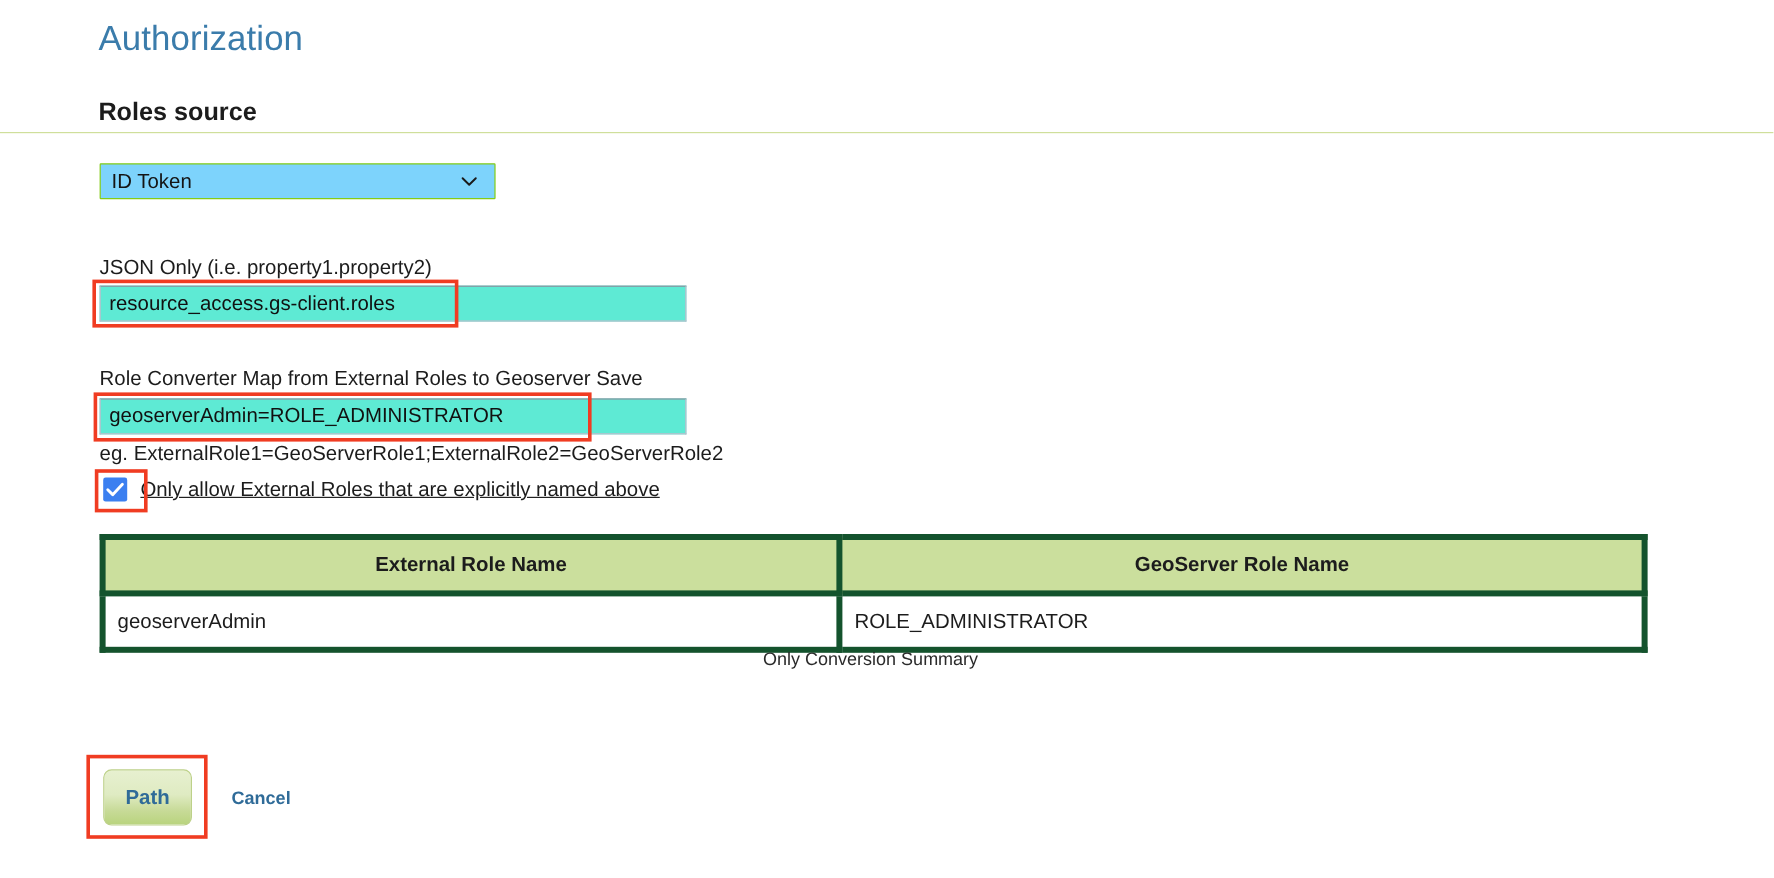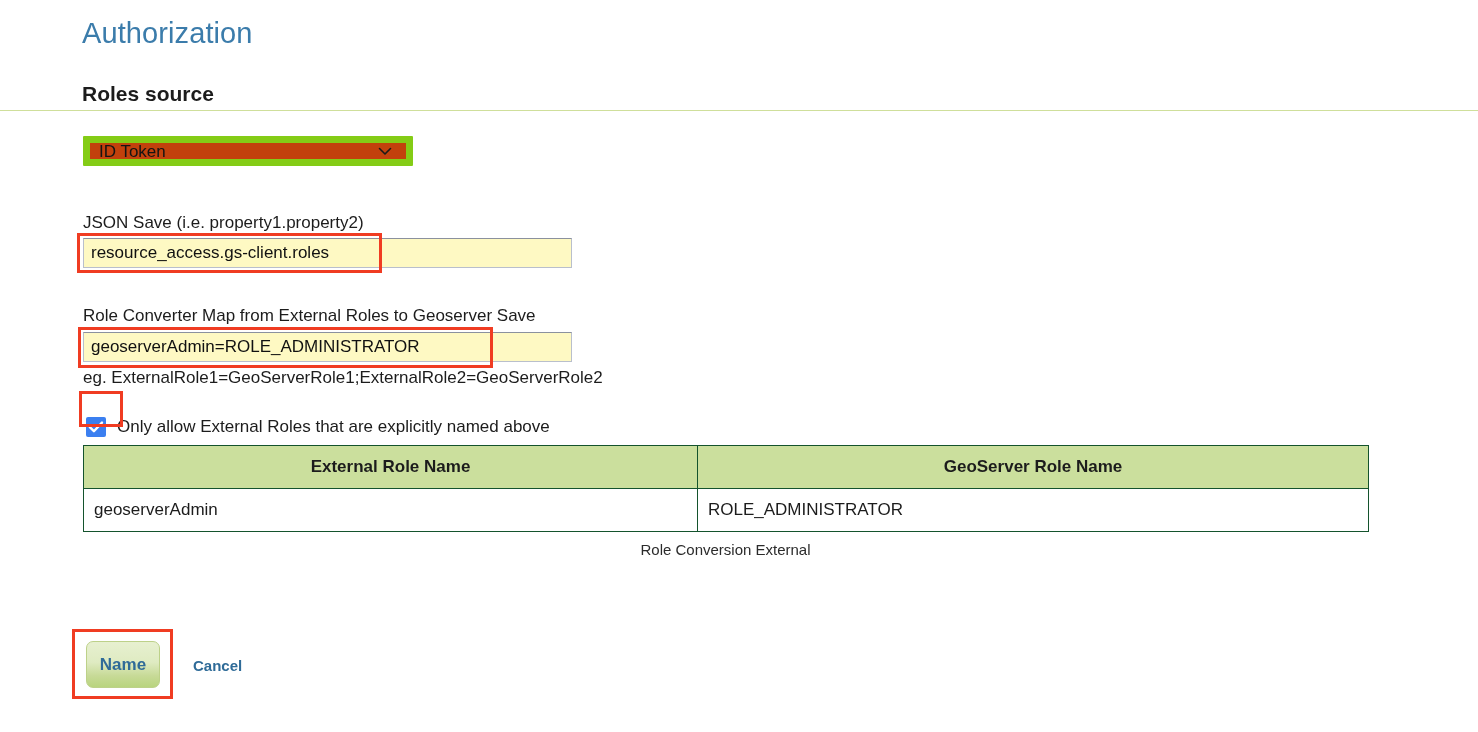--- a/index.html
+++ b/index.html
@@ -60,22 +60,22 @@
     position: absolute;
     left: 83px;
     top: 136px;
     width: 330px;
     height: 30px;
   }
   .select-box {
     box-sizing: border-box;
     width: 100%;
     height: 100%;
-    border: 7px solid #84cc16;
-    background: #c2410c;
+    border: 1px solid #84cc16;
+    background: #7dd3fc;
     border-radius: 1px;
     display: flex;
     align-items: center;
     padding: 0 8px 0 9px;
     font-size: 17px;
     color: #141414;
     position: relative;
   }
   .select-value { flex: 1 1 auto; line-height: 1; }
   .chevron {
@@ -95,21 +95,21 @@
     white-space: nowrap;
   }
   #label-jsonpath { left: 83px; top: 213px; }
   #label-converter { left: 83px; top: 306px; }
 
   
   .text-input {
     position: absolute;
     box-sizing: border-box;
     height: 30px;
-    background: #fef9c3;
+    background: #5eead4;
     border: 1px solid #b9bfcc;
     border-top-color: #8b919e;
     border-radius: 0;
     font-family: "Liberation Sans", sans-serif;
     font-size: 17px;
     color: #111111;
     padding: 0 6px 0 7px;
     line-height: 28px;
     outline: none;
   }
@@ -132,24 +132,24 @@
     font-size: 17px;
     color: #1c1c1c;
     line-height: 1.2;
     white-space: nowrap;
   }
 
   
   .checkbox-row {
     position: absolute;
     left: 86px;
-    top: 416px;
+    top: 398px;
     display: flex;
-    align-items: center;
     height: 22px;
+    text-decoration: underline;
   }
   .checkbox {
     width: 20px;
     height: 20px;
     flex: 0 0 auto;
     background: #3b7ff0;
     border-radius: 2px;
     position: relative;
     display: block;
   }
@@ -167,21 +167,21 @@
     position: absolute;
     left: 83px;
     top: 445px;
     width: 1285px;
     border-collapse: collapse;
     table-layout: fixed;
     font-size: 17px;
   }
   .role-table th,
   .role-table td {
-    border: 1px solid #14532d;
+    border: 5px solid #14532d;
     height: 42px;
     padding: 0 10px;
   }
   .role-table th {
     background: #cbdf9d;
     color: #1c1c1c;
     font-weight: bold;
     text-align: center;
   }
   .role-table td {
@@ -269,21 +269,21 @@
     <div class="select-box">
       <span class="select-value">ID Token</span>
       <span class="chevron">
         <svg width="18" height="18" viewBox="0 0 18 18" aria-hidden="true">
           <path d="M3.5 6.5 L9 12 L14.5 6.5" fill="none" stroke="#1a1a1a" stroke-width="1.6" stroke-linecap="round" stroke-linejoin="round"></path>
         </svg>
       </span>
     </div>
   </div>
 
-  <label class="field-label" id="label-jsonpath" for="input-jsonpath">JSON Save (i.e. property1.property2)</label>
+  <label class="field-label" id="label-jsonpath" for="input-jsonpath">JSON Only (i.e. property1.property2)</label>
   <input class="text-input" id="input-jsonpath" type="text" value="resource_access.gs-client.roles" style="">
 
   <label class="field-label" id="label-converter" for="input-converter">Role Converter Map from External Roles to Geoserver Save</label>
   <input class="text-input" id="input-converter" type="text" value="geoserverAdmin=ROLE_ADMINISTRATOR" style="">
 
   <div class="helper-text">eg. ExternalRole1=GeoServerRole1;ExternalRole2=GeoServerRole2</div>
 
   <div class="checkbox-row">
     <span class="checkbox">
       <span>
@@ -307,23 +307,23 @@
       </tr>
     </thead>
     <tbody>
       <tr>
         <td>geoserverAdmin</td>
         <td>ROLE_ADMINISTRATOR</td>
       </tr>
     </tbody>
   </table>
 
-  <div class="table-caption">Role Conversion External</div>
-
-  <button class="btn-save">Name</button>
+  <div class="table-caption">Only Conversion Summary</div>
+
+  <button class="btn-save">Path</button>
   <a class="btn-cancel" href="#">Cancel</a>
 
   <div class="annotation" id="ann-jsonpath"></div>
   <div class="annotation" id="ann-converter"></div>
   <div class="annotation" id="ann-checkbox"></div>
   <div class="annotation" id="ann-save"></div>
 
 </div>
 
 </body></html>

